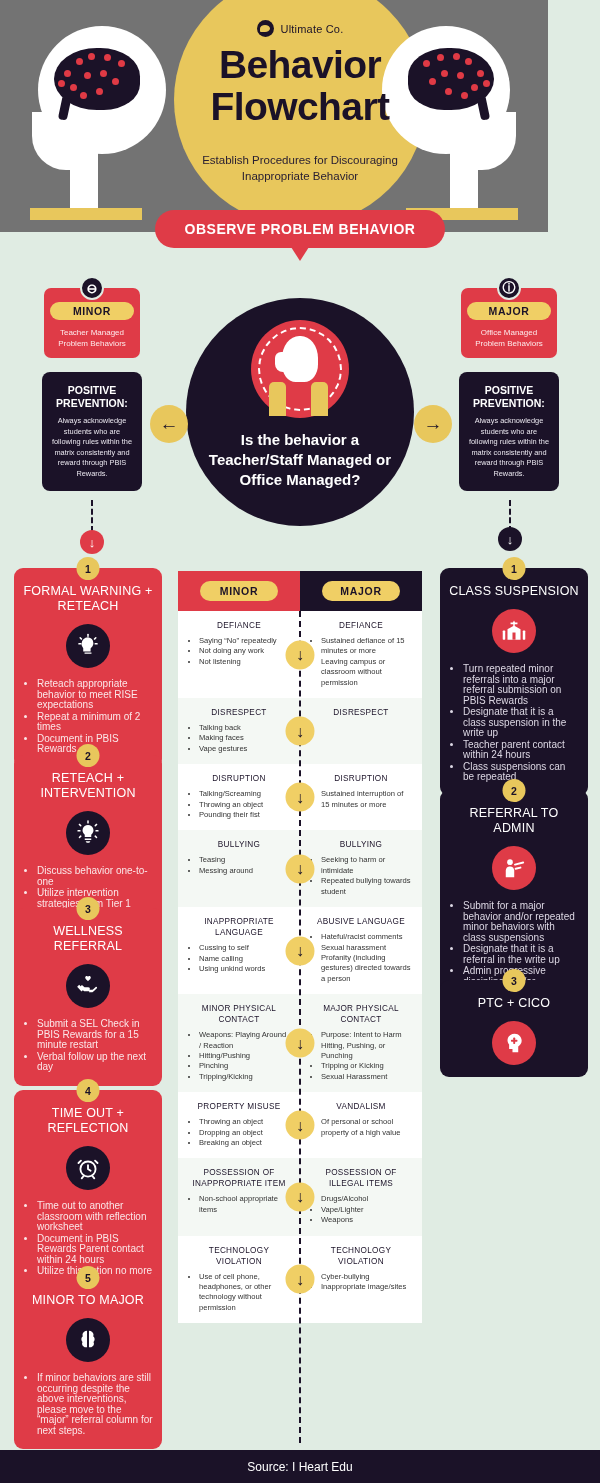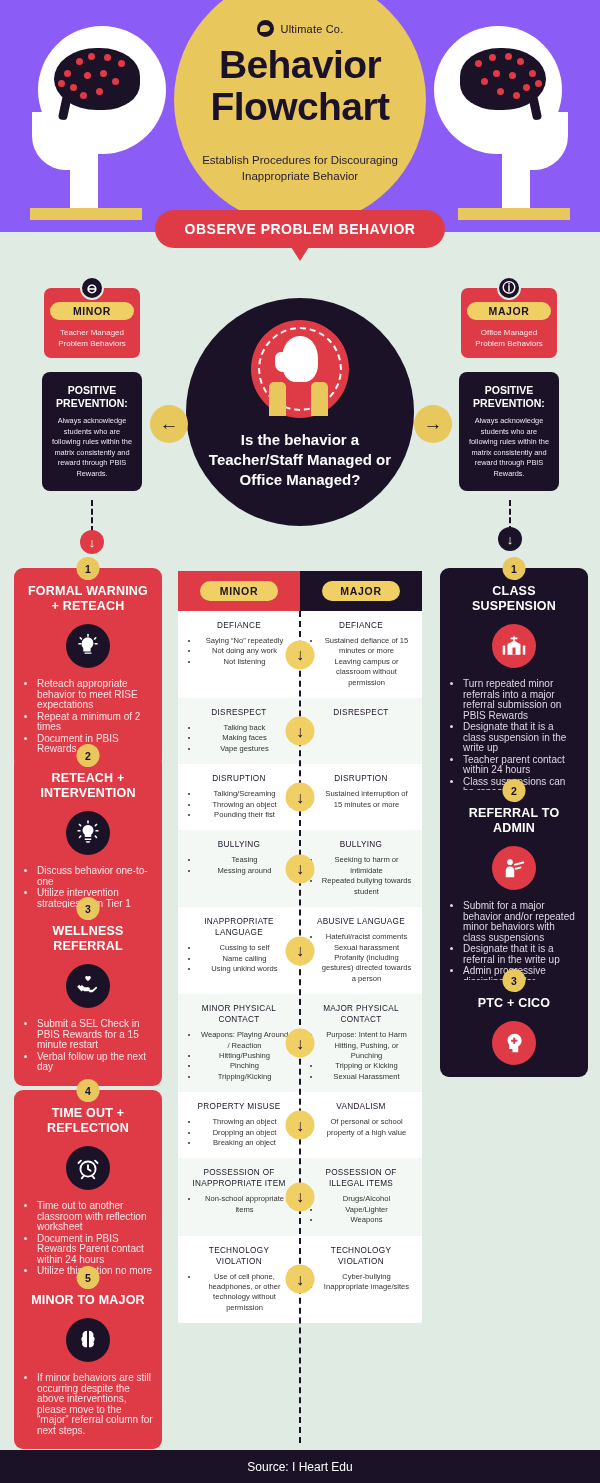--- a/index.html
+++ b/index.html
@@ -5,21 +5,21 @@
   * { box-sizing: border-box; margin: 0; padding: 0; }
   html, body {
     width: 600px; height: 1483px;
     font-family: "Liberation Sans", sans-serif;
     background: #e0ece3;
     overflow: hidden;
   }
   .page { position: relative; width: 600px; height: 1483px; background:#e0ece3; }
 
   
-  .header { position:relative; width:600px; height:232px; background:#8b5cf6; overflow:hidden; }
+  .header { position:relative; width:548px; height:232px; background:#737373; overflow:hidden; }
   .hero-circle {
     position:absolute; left:174px; top:-26px; width:252px; height:252px;
     background:#e8c75c; border-radius:50%;
   }
   .logo-row { position:absolute; left:174px; top:20px; width:252px; display:flex; align-items:center; justify-content:center; gap:7px; }
   .logo-mark { width:17px; height:17px; background:#1b1228; border-radius:50%; position:relative; }
   .logo-mark::after{ content:''; position:absolute; left:3.5px; top:5px; width:10px; height:7px; background:#e8c75c; border-radius:50% 50% 50% 10%; }
   .logo-text { font-size:11px; color:#1b1228; letter-spacing:.2px; }
   .hero-title { position:absolute; left:160px; top:44px; width:280px; text-align:center;
     font-size:39px; line-height:42px; font-weight:bold; color:#1b1228; letter-spacing:-.6px; }
@@ -110,21 +110,21 @@
   .dc-red { background:#df3b47; }
   .dc-dark { background:#1b1228; }
 
   
   .step-card { position:absolute; width:148px; border-radius:9px; padding:16px 9px 12px; }
   .sc-red { background:#df3b47; }
   .sc-dark { background:#1b1228; }
   .sc-num { position:absolute; left:50%; top:-11px; transform:translateX(-50%);
      width:23px;height:23px;border-radius:50%; background:#e8c75c; color:#1b1228;
      display:flex;align-items:center;justify-content:center; font-size:10.5px; font-weight:bold; }
-  .sc-title { text-align:center; color:#fff; font-weight:bold; font-size:12.5px; line-height:15px; letter-spacing:.2px; }
+  .sc-title { text-align:center; color:#fff; font-weight:normal; font-size:12.5px; line-height:15px; letter-spacing:.2px; }
   .sc-icon { margin:10px auto 0; width:44px; height:44px; border-radius:50%;
      display:flex;align-items:center;justify-content:center; }
   .sc-icon.on-red { background:#1b1228; }
   .sc-icon.on-dark { background:#df3b47; }
   .sc-list { margin-top:11px; padding-left:14px; }
   .sc-list li { font-size:10px; line-height:10.5px; color:#fbe6e8; margin-bottom:1px; }
   .sc-dark .sc-list li { color:#ddd8e4; }
 
   
   .table { position:absolute; left:178px; top:571px; width:244px; background:#fff; }
@@ -132,21 +132,21 @@
   .t-head .th { flex:1; display:flex; align-items:center; justify-content:center; }
   .t-head .th-minor { background:#df3b47; }
   .t-head .th-major { background:#1b1228; }
   .t-pill { background:#f0cf65; border-radius:11px; width:78px; height:20px;
     display:flex; align-items:center; justify-content:center;
     font-size:10.5px; font-weight:bold; color:#1b1228; letter-spacing:.7px; }
   .t-row { display:flex; position:relative; padding:9px 0 10px; }
   .t-row.alt { background:#f4f8f4; }
   .t-col { width:50%; padding:0 10px; }
   .t-cat { text-align:center; font-size:8.2px; font-weight:normal; color:#1b1228; letter-spacing:.3px; line-height:11px; margin-bottom:5px; }
-  .t-col ul { padding-left:11px;text-align:center; }
+  .t-col ul { padding-left:11px; }
   .t-col li { font-size:7.6px; line-height:10.4px; color:#333; }
   .t-arrow { position:absolute; left:50%; top:50%; transform:translate(-50%,-50%);
      width:29px;height:29px;border-radius:50%;background:#f0cf65;
      display:flex;align-items:center;justify-content:center; color:#1b1228; font-size:16px; font-weight:bold; z-index:3;}
   .t-dash { position:absolute; left:50%; margin-left:-1px; top:611px; height:832px;
      border-left:2px dashed #1b1228; z-index:2; }
 
   
   .footer { position:absolute; left:0; bottom:0; width:600px; height:33px; background:#1b1228;
     display:flex; align-items:center; justify-content:center; }

